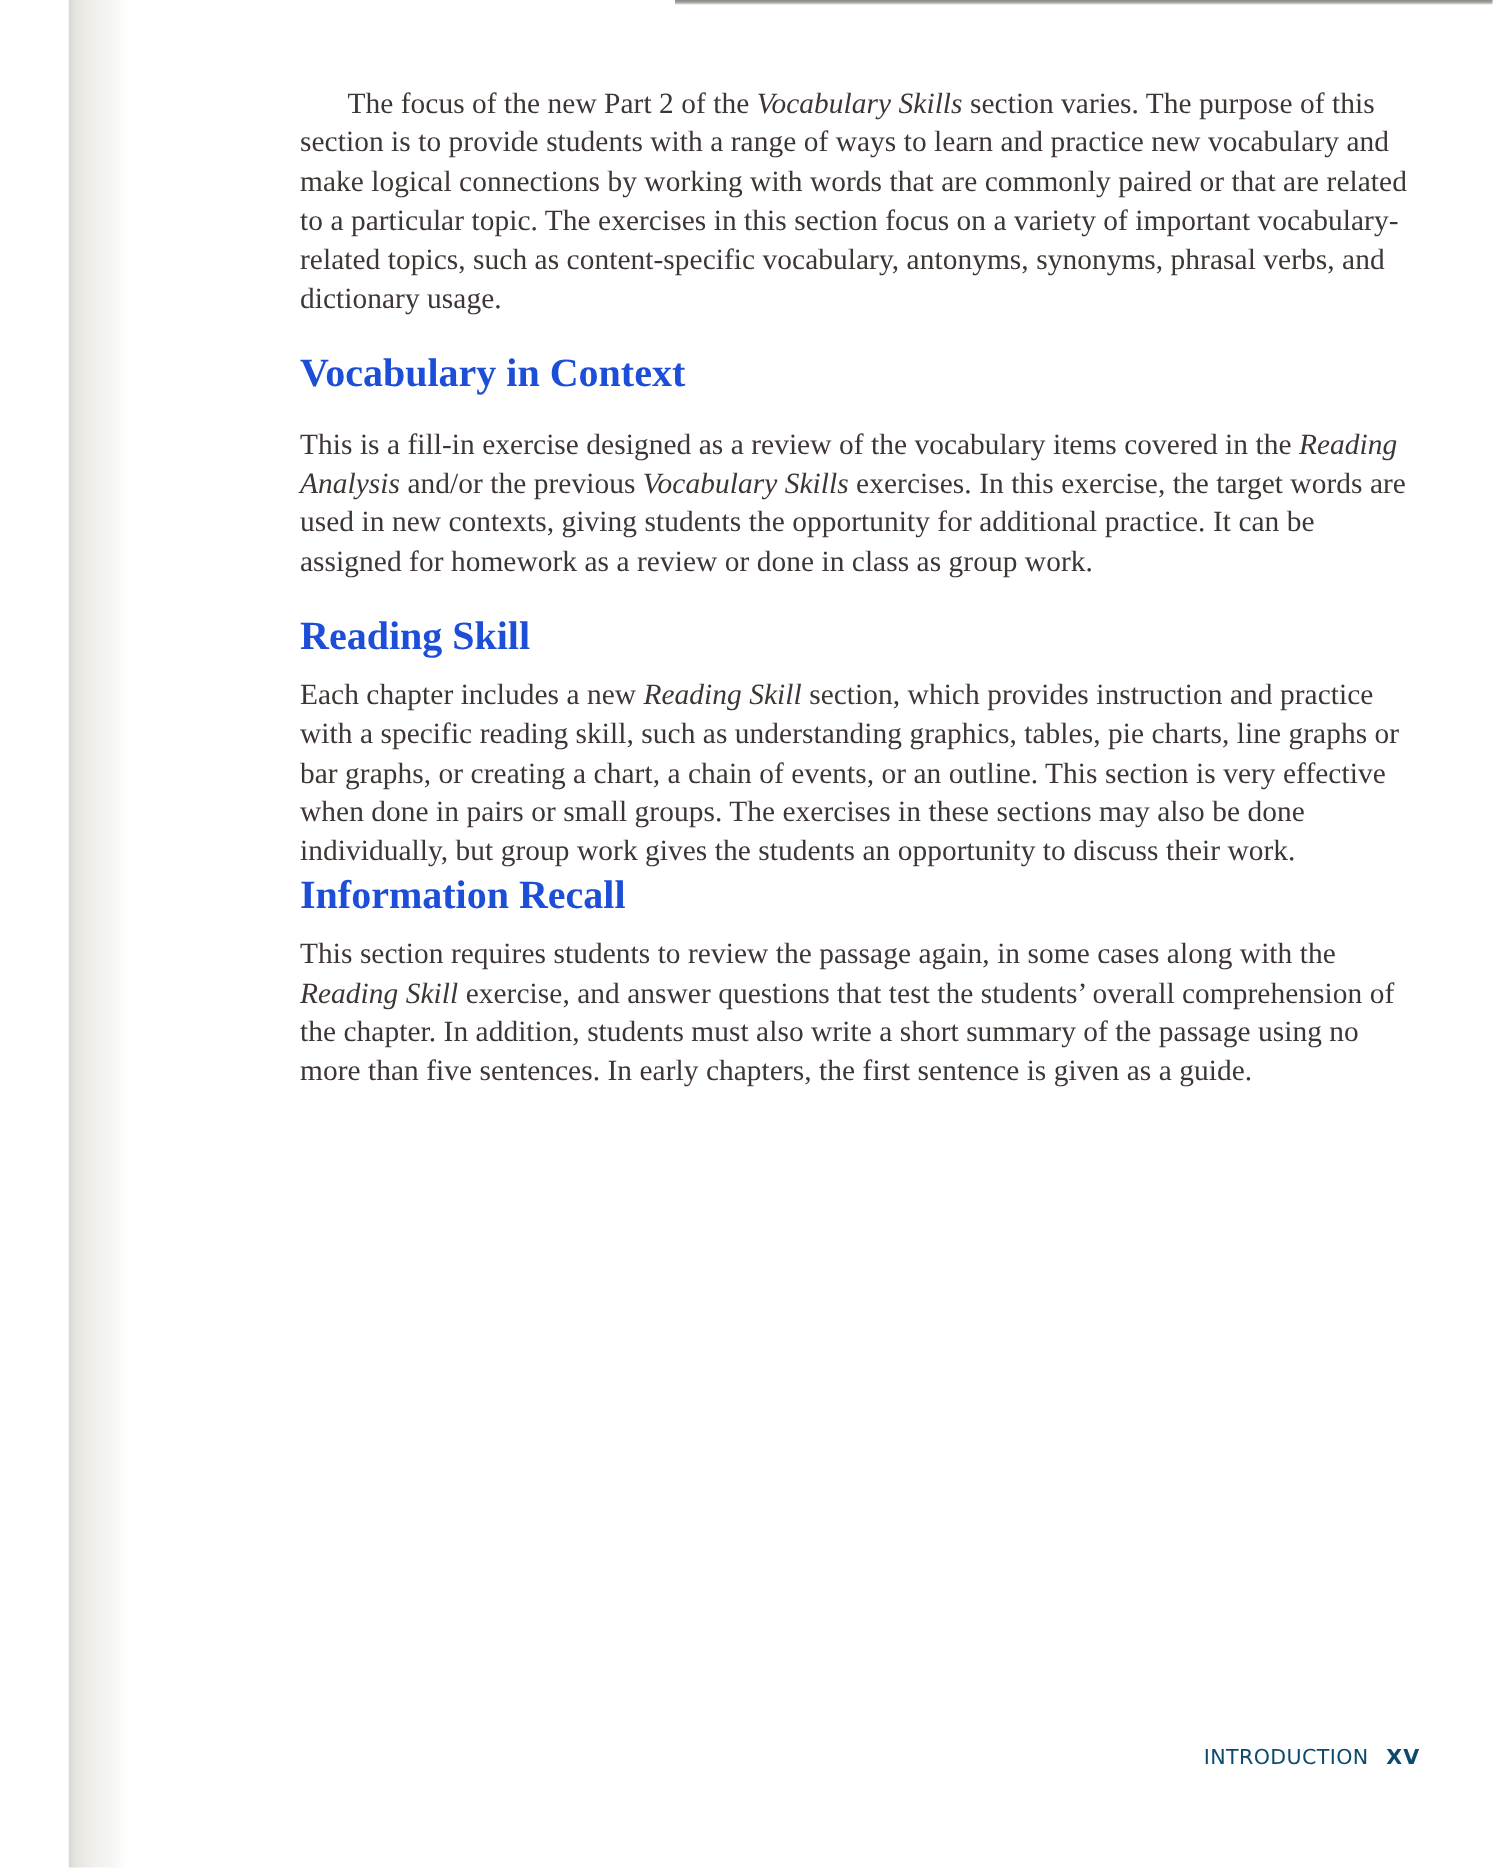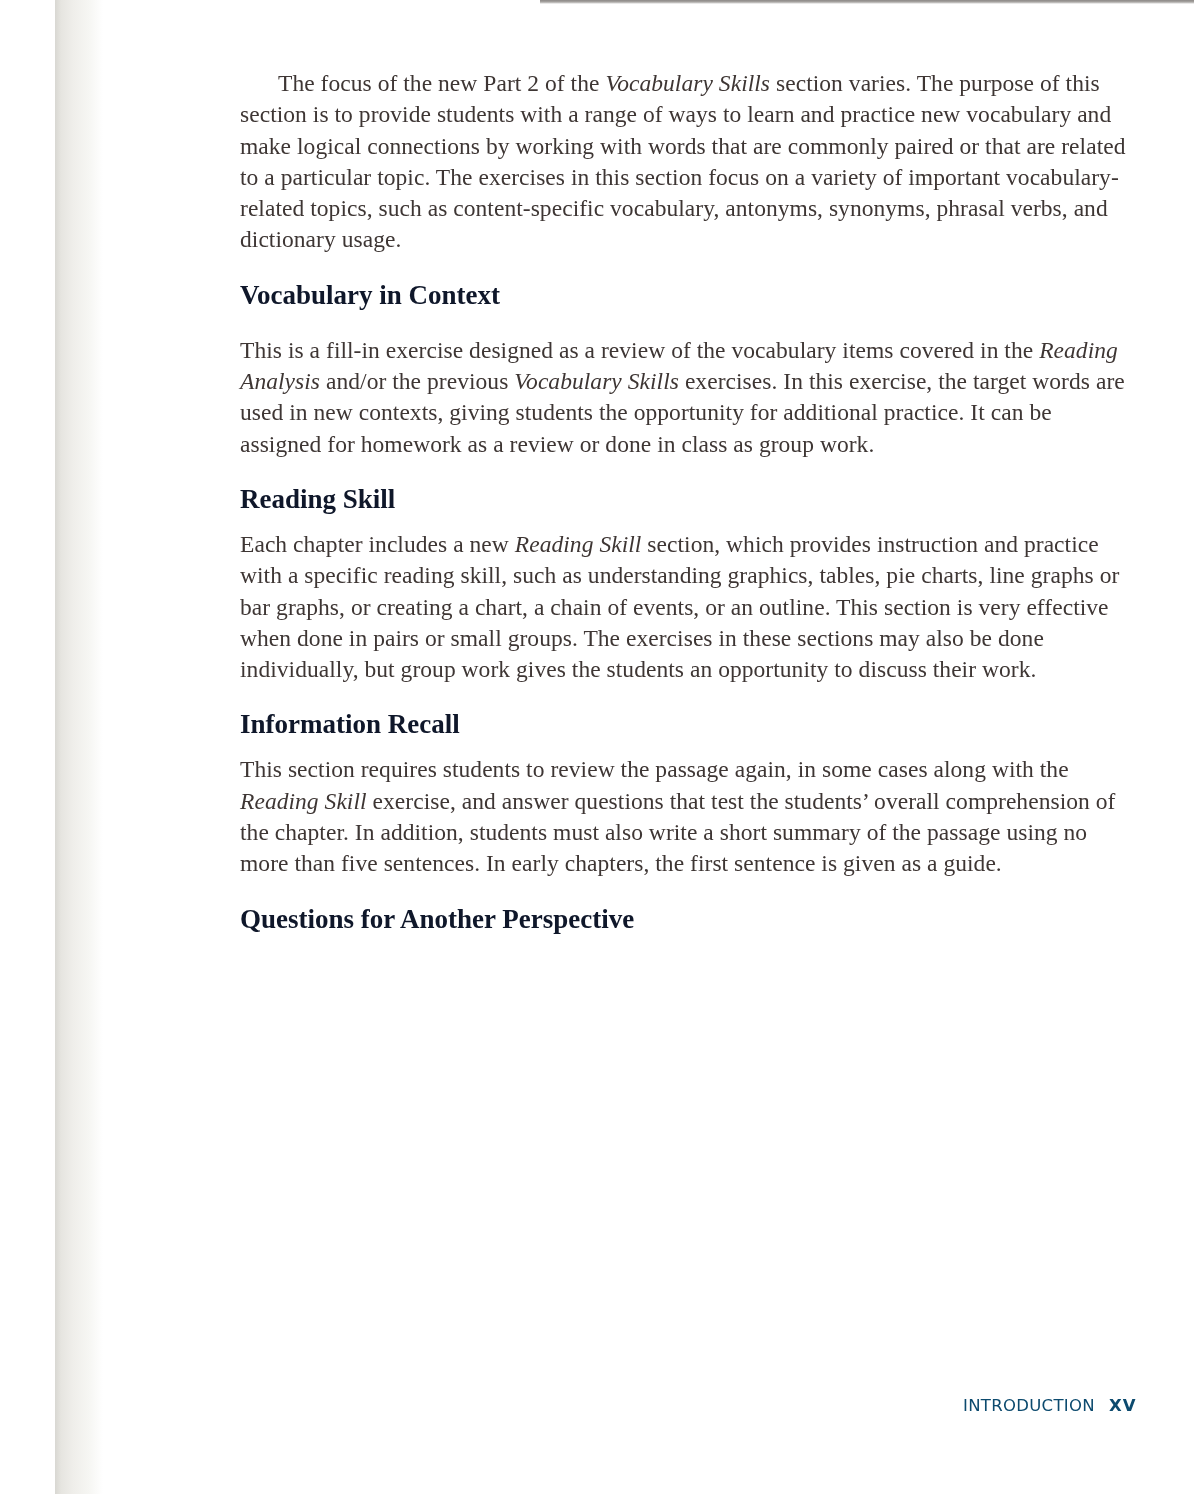--- a/index.html
+++ b/index.html
@@ -22,22 +22,22 @@
       font-family: "Liberation Serif", "DejaVu Serif", serif;
     }
     .para {
       font-size: 23.5px; line-height: 31.3px; margin: 0;
       letter-spacing: 0.05px;
     }
     .para .indent { display: inline-block; width: 38px; }
     .para em { font-style: italic; }
     h2 {
       font-family: "Liberation Serif", "DejaVu Serif", serif;
-      font-weight: bold; font-size: 27px; margin: 0;
-      color: #0f172a;
+      font-weight: bold; font-size: 32px; margin: 0;
+      color: #1d4ed8;
     }
     .section { margin: 0; }
     .folio {
       position: absolute; top: 1396px; left: 963px;
       font-family: "DejaVu Sans", "Liberation Sans", sans-serif;
       font-size: 16.5px; color: #0c4a6e; letter-spacing: 0.3px;
     }
     .folio .num { font-weight: bold; margin-left: 14px; letter-spacing: 1px; }
   </style>
 </head>
@@ -60,31 +60,30 @@
     </p>
   </div>
 
   <div class="section" style="margin-top:24px;">
     <h2>Reading Skill</h2>
     <p class="para" style="margin-top:14px; width:895px;">
       <span>Each chapter includes a new </span><em>Reading Skill</em><span> section, which provides instruction and practice with a specific reading skill, such as understanding graphics, tables, pie charts, line graphs or bar graphs, or creating a chart, a chain of events, or an outline. This section is very effective when done in pairs or small groups. The exercises in these sections may also be done individually, but group work gives the students an opportunity to discuss their work.</span>
     </p>
   </div>
 
-  <div class="section" style="margin-top:24px;">
+  <div class="section" style="">
     <h2>Information Recall</h2>
     <p class="para" style="margin-top:14px; width:880px;">
       <span>This section requires students to review the passage again, in some cases along with the </span><em>Reading Skill</em><span> exercise, and answer questions that test the students’ overall comprehension of the chapter. In addition, students must also write a short summary of the passage using no more than five sentences. In early chapters, the first sentence is given as a guide.</span>
     </p>
   </div>
 
   <div class="section" style="margin-top:24px;">
   </div>
 
   <div class="section" style="margin-top:24px;">
-    <h2>Questions for Another Perspective</h2>
   </div>
 
 </div>
 
 <div class="folio">
   <span>INTRODUCTION</span><span class="num" style="text-transform:uppercase;">xv</span>
 </div>
 
 </body></html>

